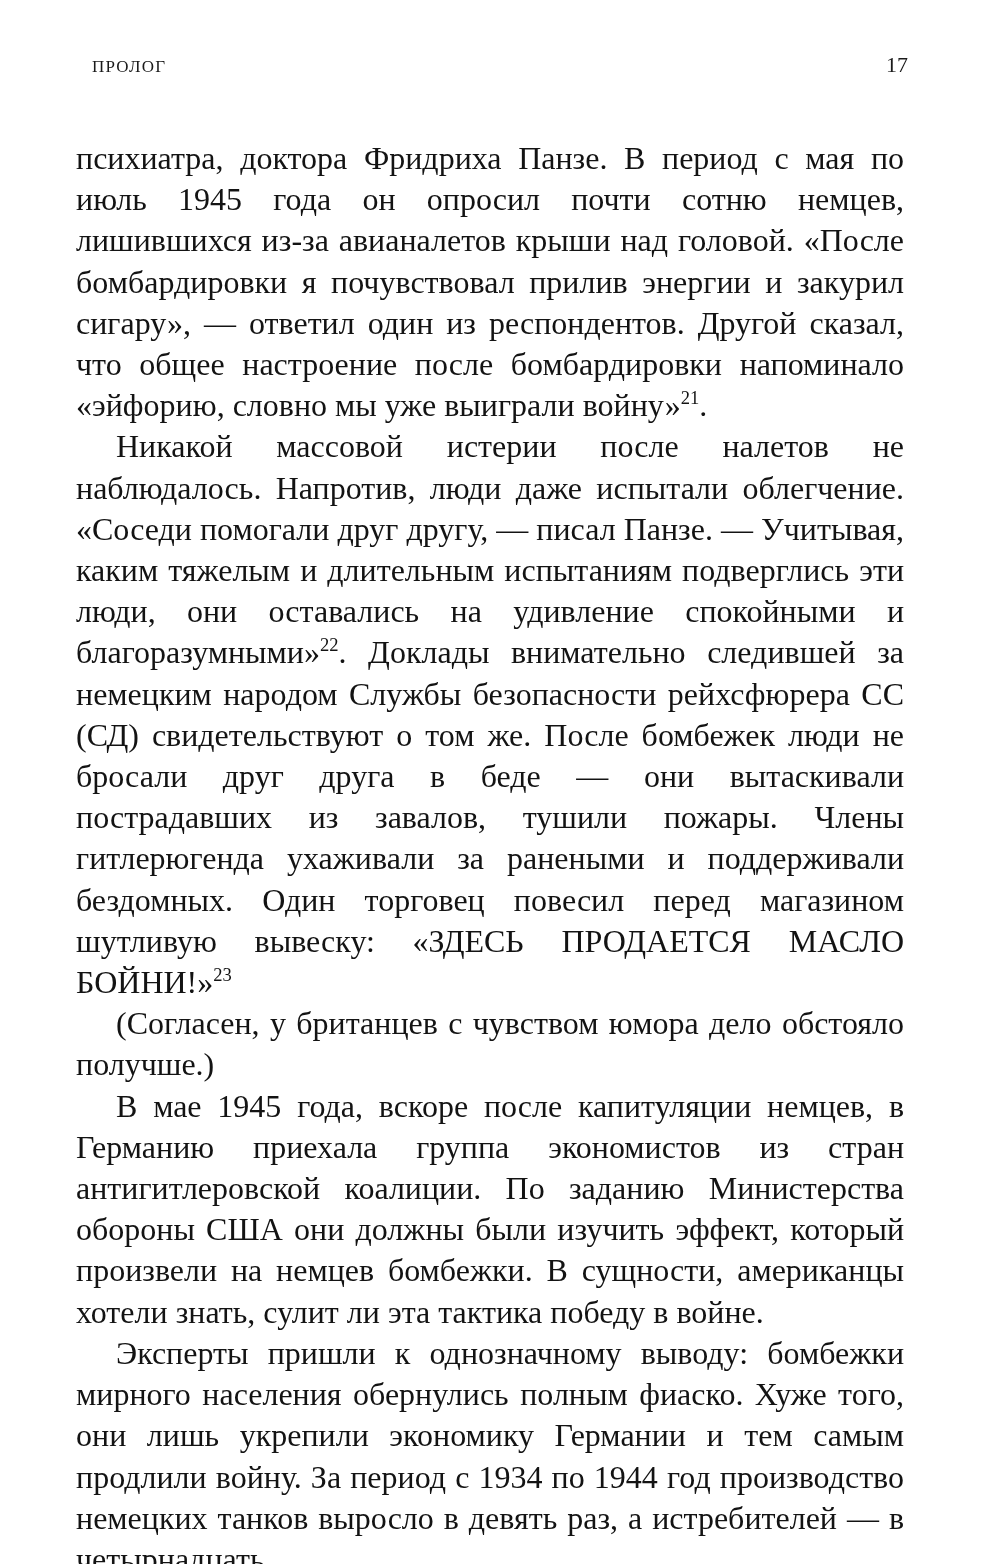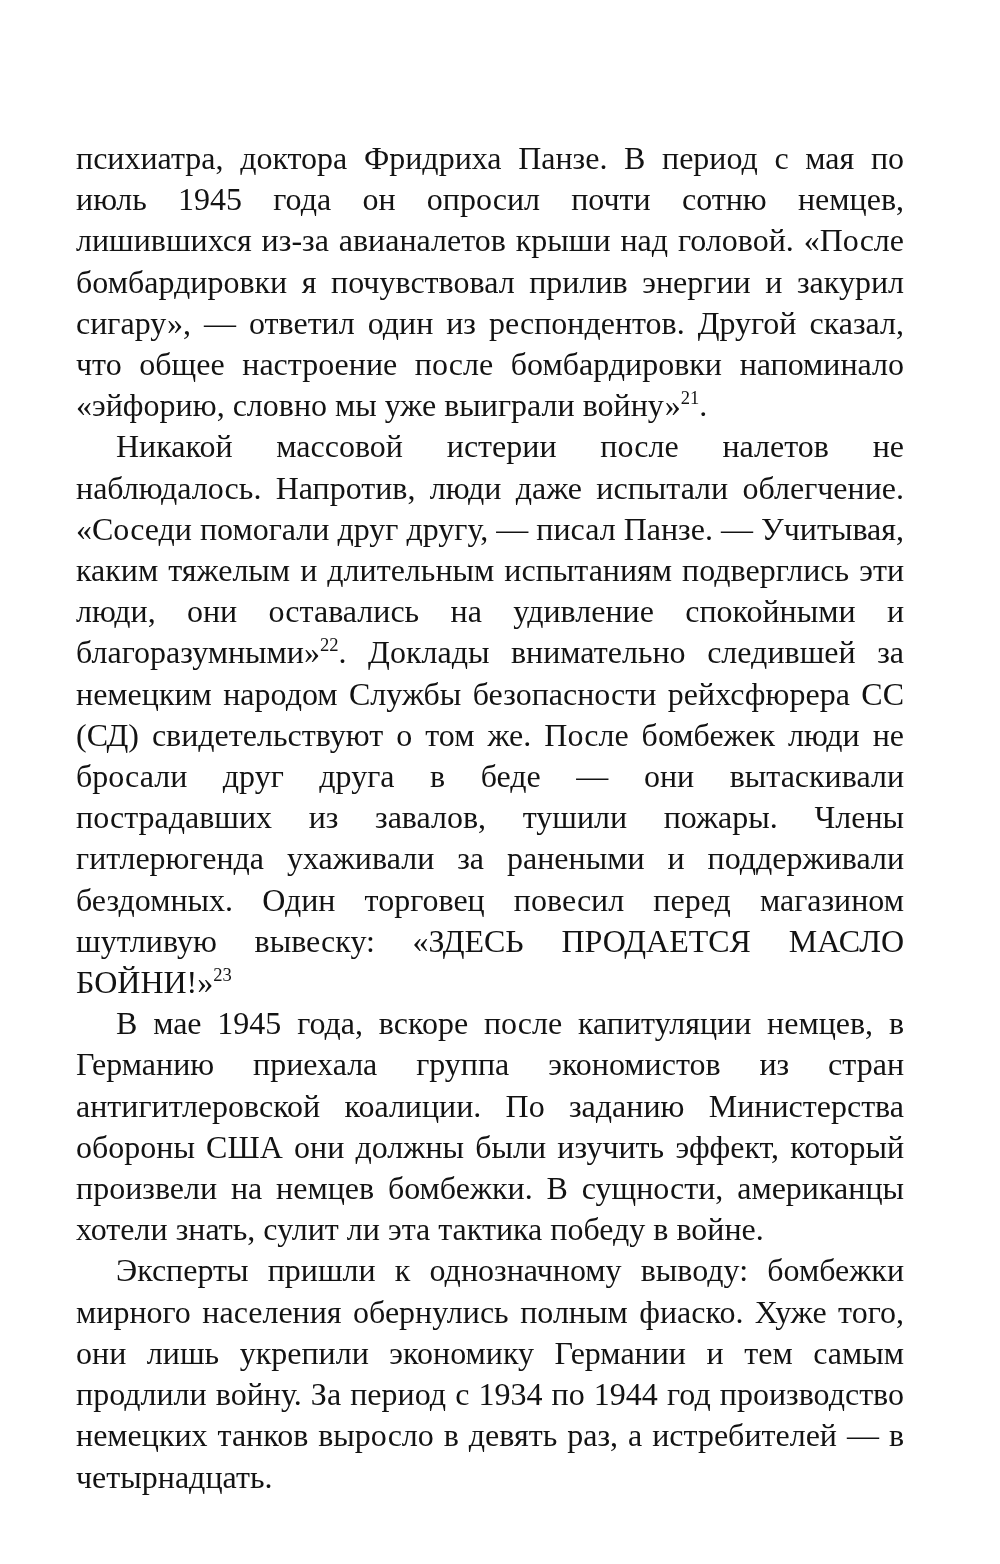--- a/index.html
+++ b/index.html
@@ -61,27 +61,32 @@
     font-size: 0.58em;
     vertical-align: super;
     line-height: 0;
   }
 </style>
 </head>
 <body>
 
 <div class="page">
 
+  <div class="header">
+    <div class="running-head">ПРОЛОГ</div>
+    <div class="folio">17</div>
+  </div>
 
   <div class="body-text">
 
     <p class="no-indent"><span>психиатра, доктора Фридриха Панзе. В период с мая по июль 1945 года он опросил почти сотню немцев, лишившихся из-за авианалетов крыши над головой. «После бомбардировки я почувствовал прилив энергии и закурил сигару», — ответил один из респондентов. Другой сказал, что общее настроение после бомбардировки напоминало «эйфорию, словно мы уже выиграли войну»</span><sup>21</sup><span>.</span></p>
 
     <p><span>Никакой массовой истерии после налетов не наблюдалось. Напротив, люди даже испытали облегчение. «Соседи помогали друг другу, — писал Панзе. — Учитывая, каким тяжелым и длительным испытаниям подверглись эти люди, они оставались на удивление спокойными и благоразумными»</span><sup>22</sup><span>. Доклады внимательно следившей за немецким народом Службы безопасности рейхсфюрера СС (СД) свидетельствуют о том же. После бомбежек люди не бросали друг друга в беде — они вытаскивали пострадавших из завалов, тушили пожары. Члены гитлерюгенда ухаживали за ранеными и поддерживали бездомных. Один торговец повесил перед магазином шутливую вывеску: «ЗДЕСЬ ПРОДАЕТСЯ МАСЛО БОЙНИ!»</span><sup>23</sup></p>
 
+    <p><span>(Согласен, у британцев с чувством юмора дело обстояло получше.)</span></p>
 
     <p><span>В мае 1945 года, вскоре после капитуляции немцев, в Германию приехала группа экономистов из стран антигитлеровской коалиции. По заданию Министерства обороны США они должны были изучить эффект, который произвели на немцев бомбежки. В сущности, американцы хотели знать, сулит ли эта тактика победу в войне.</span></p>
 
     <p><span>Эксперты пришли к однозначному выводу: бомбежки мирного населения обернулись полным фиаско. Хуже того, они лишь укрепили экономику Германии и тем самым продлили войну. За период с 1934 по 1944 год производство немецких танков выросло в девять раз, а истребителей — в четырнадцать.</span></p>
 
   </div>
 
 </div>
 
 </body></html>

